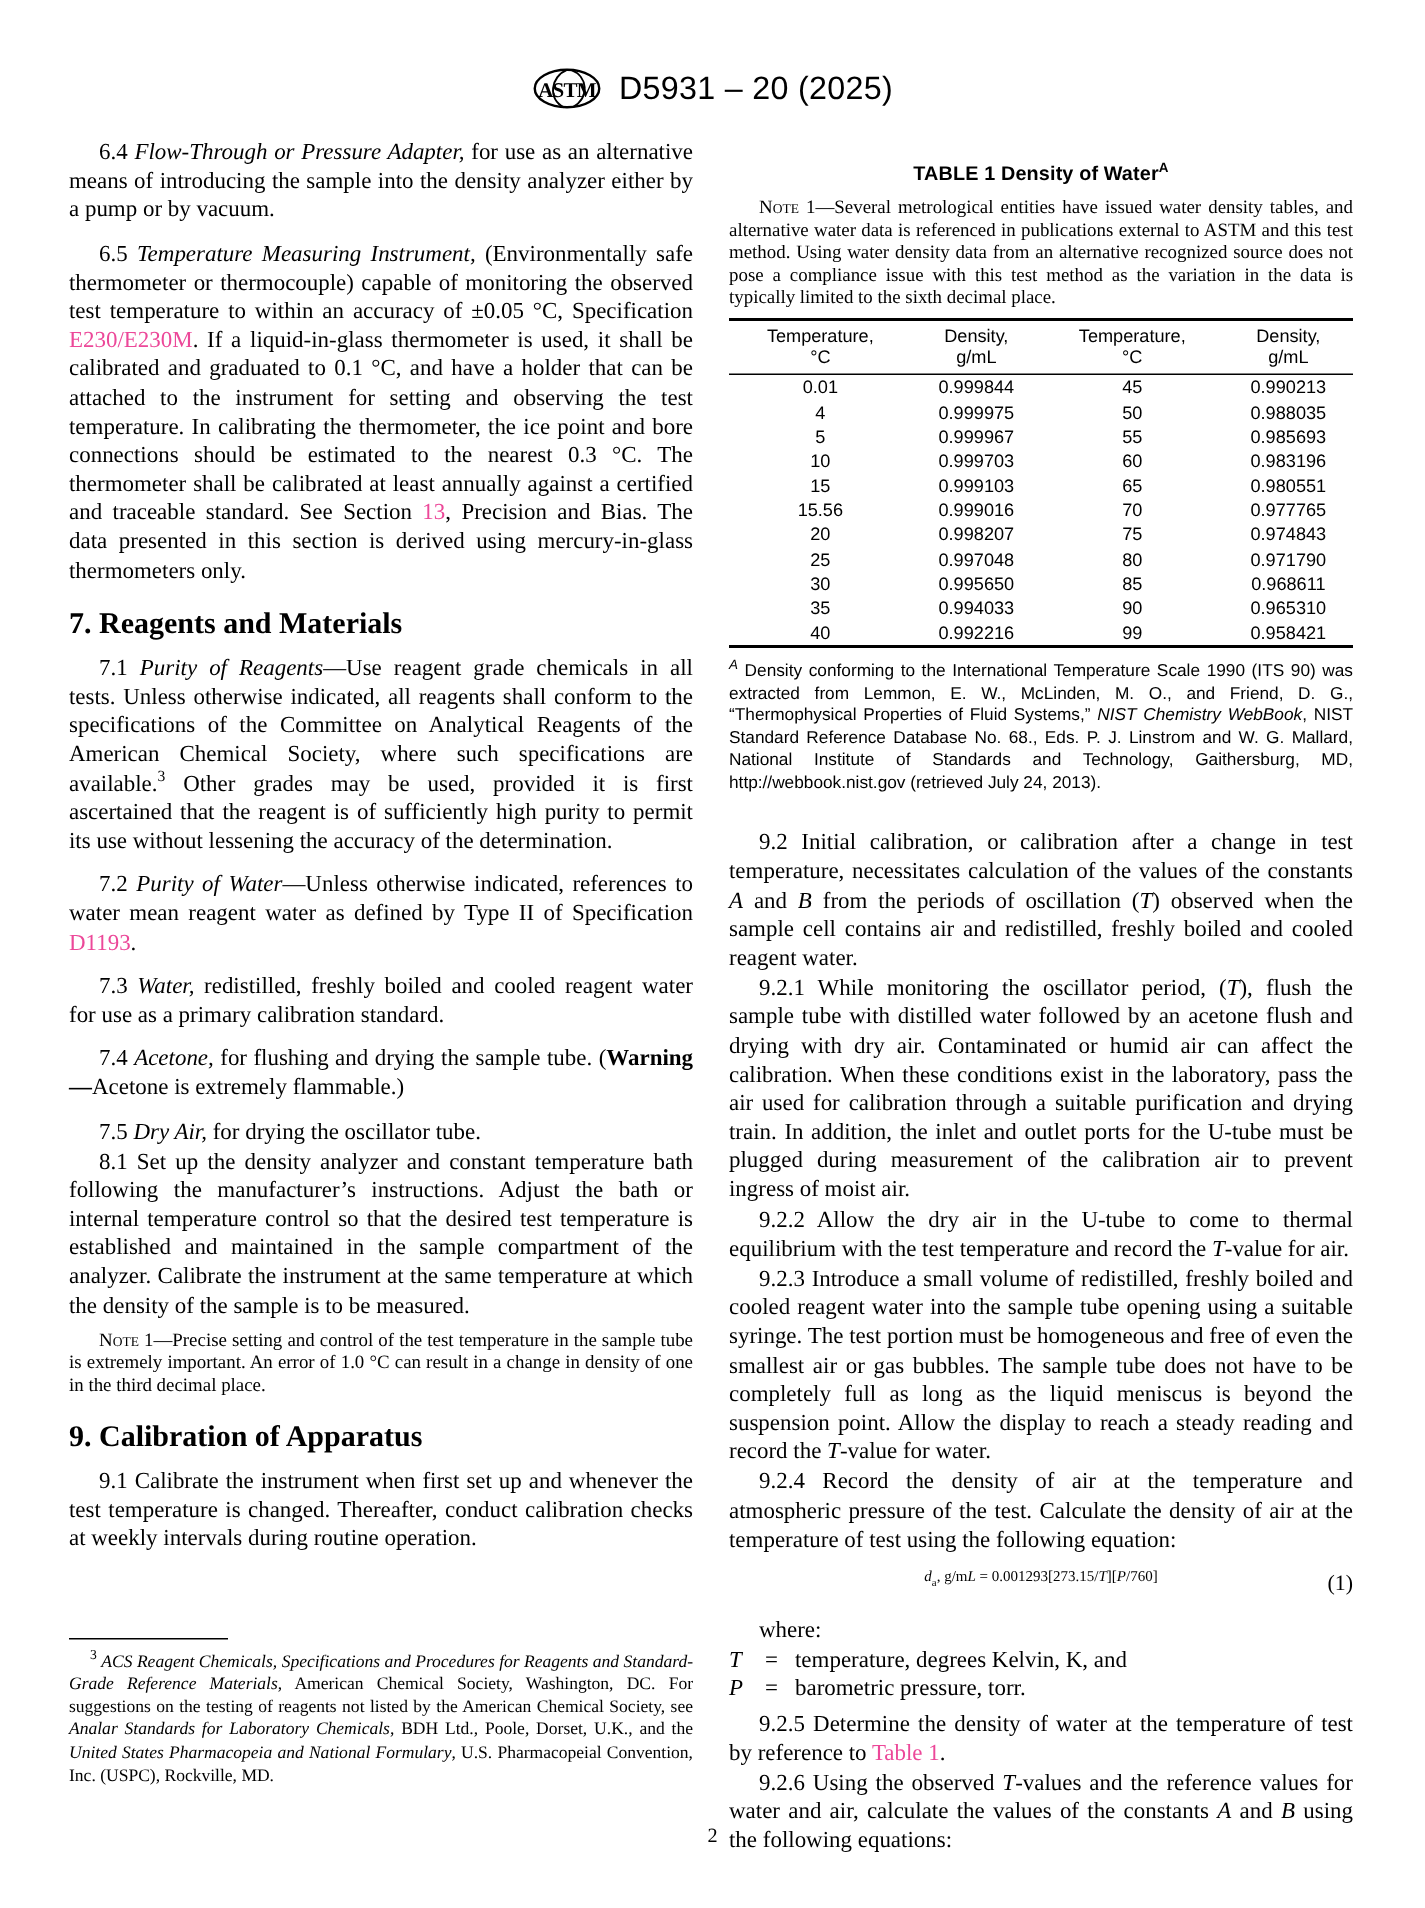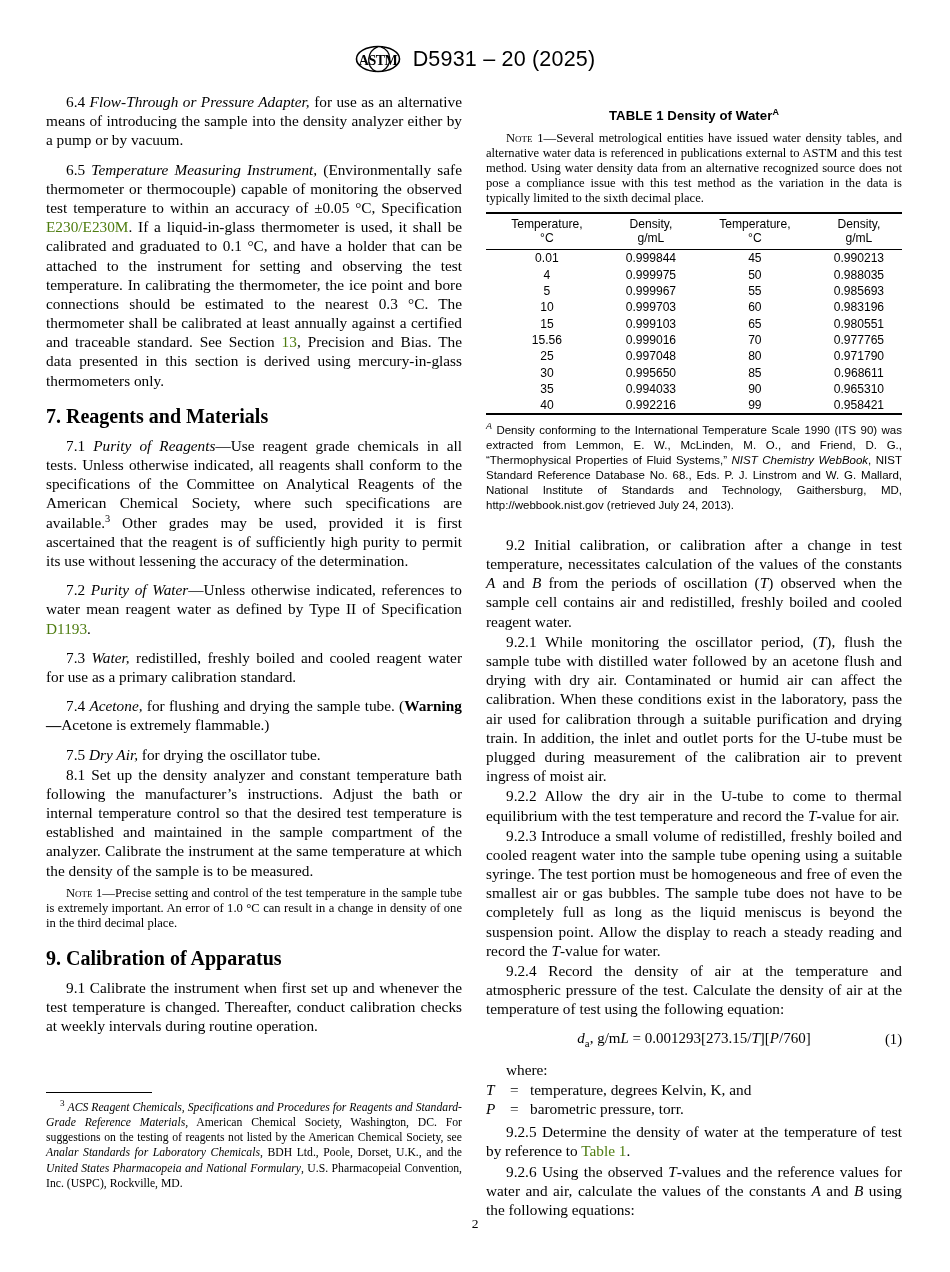--- a/index.html
+++ b/index.html
@@ -45,21 +45,21 @@
   h3.sec {
     font-family:"Liberation Serif", serif;
     font-weight:bold;
     font-size:20px;
     margin:14px 0 7px 0;
     text-indent:0;
     text-align:left;
   }
   i, .it { font-style:italic; }
   .bold { font-weight:bold; }
-  .ref { color:#4d7c0f; }
+  .ref { color:#ec4899; }
   sup { font-size:0.68em; vertical-align:super; line-height:0; }
 
   
   .notelabel { font-variant:small-caps; }
 
   p.note {
     margin:6px 0 0 0;
     text-indent:20px;
     font-size:12.6px;
     line-height:1.21;
@@ -115,21 +115,21 @@
   .tfoot-note .sup-a { font-size:0.78em; vertical-align:super; font-style:italic; }
 
   
   .equation-row {
     position:relative;
     margin:10px 0 9px 0;
     height:22px;
   }
   .equation {
     text-align:center;
-    font-size:15px;
+    font-size:10px;
     white-space:nowrap;
   }
   .eq-sub { font-size:0.72em; vertical-align:sub; line-height:0; }
   .eq-num {
     position:absolute; right:0; top:1px;
     font-size:14.6px;
   }
   .where { margin:4px 0 6px 0; text-indent:0; }
   .deflist { margin:0 0 4px 0; }
   .defrow { display:flex; font-size:15.3px; line-height:1.26; }
@@ -263,20 +263,26 @@
               <td>65</td>
               <td>0.980551</td>
             </tr>
             <tr>
               <td>15.56</td>
               <td>0.999016</td>
               <td>70</td>
               <td>0.977765</td>
             </tr>
             <tr>
+              <td>20</td>
+              <td>0.998207</td>
+              <td>75</td>
+              <td>0.974843</td>
+            </tr>
+            <tr>
               <td>25</td>
               <td>0.997048</td>
               <td>80</td>
               <td>0.971790</td>
             </tr>
             <tr>
               <td>30</td>
               <td>0.995650</td>
               <td>85</td>
               <td>0.968611</td>

